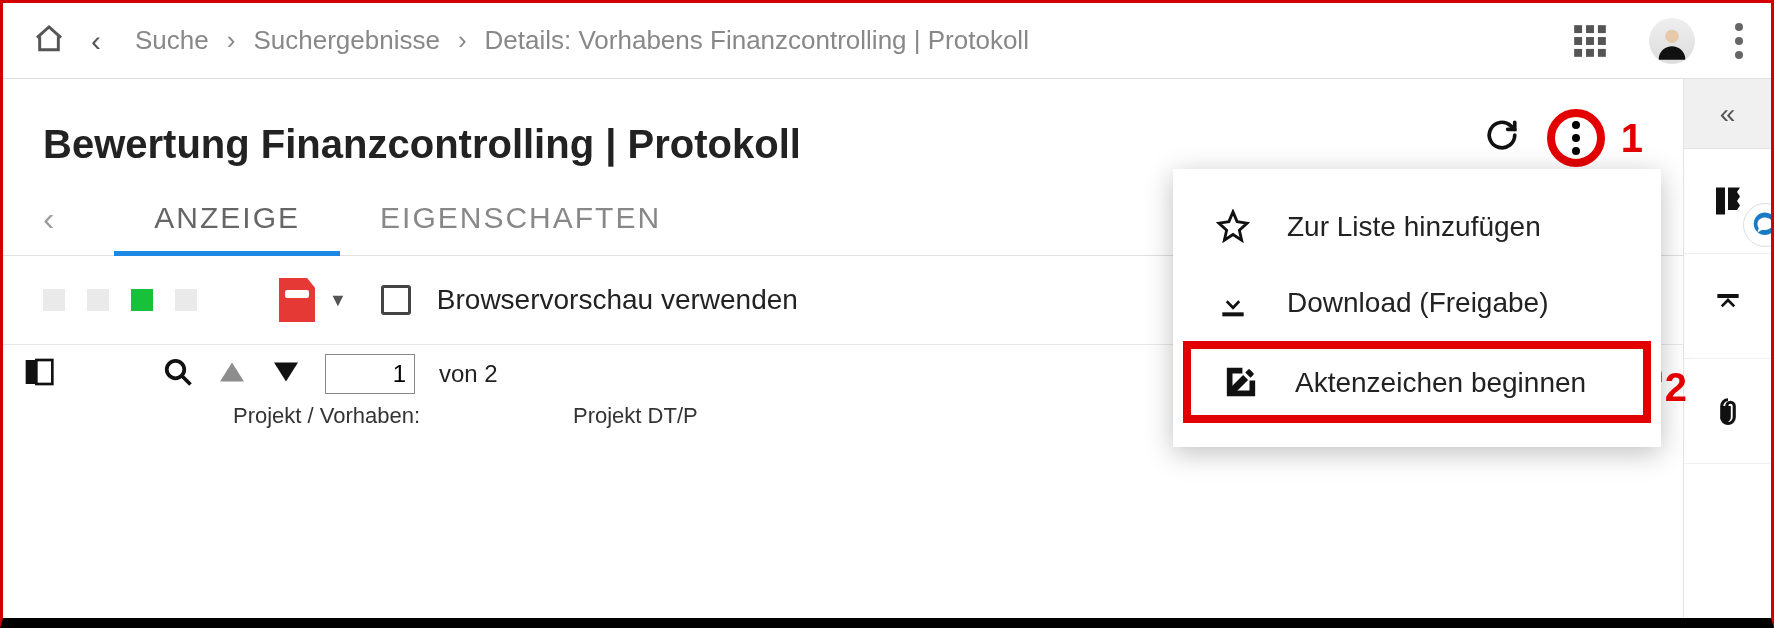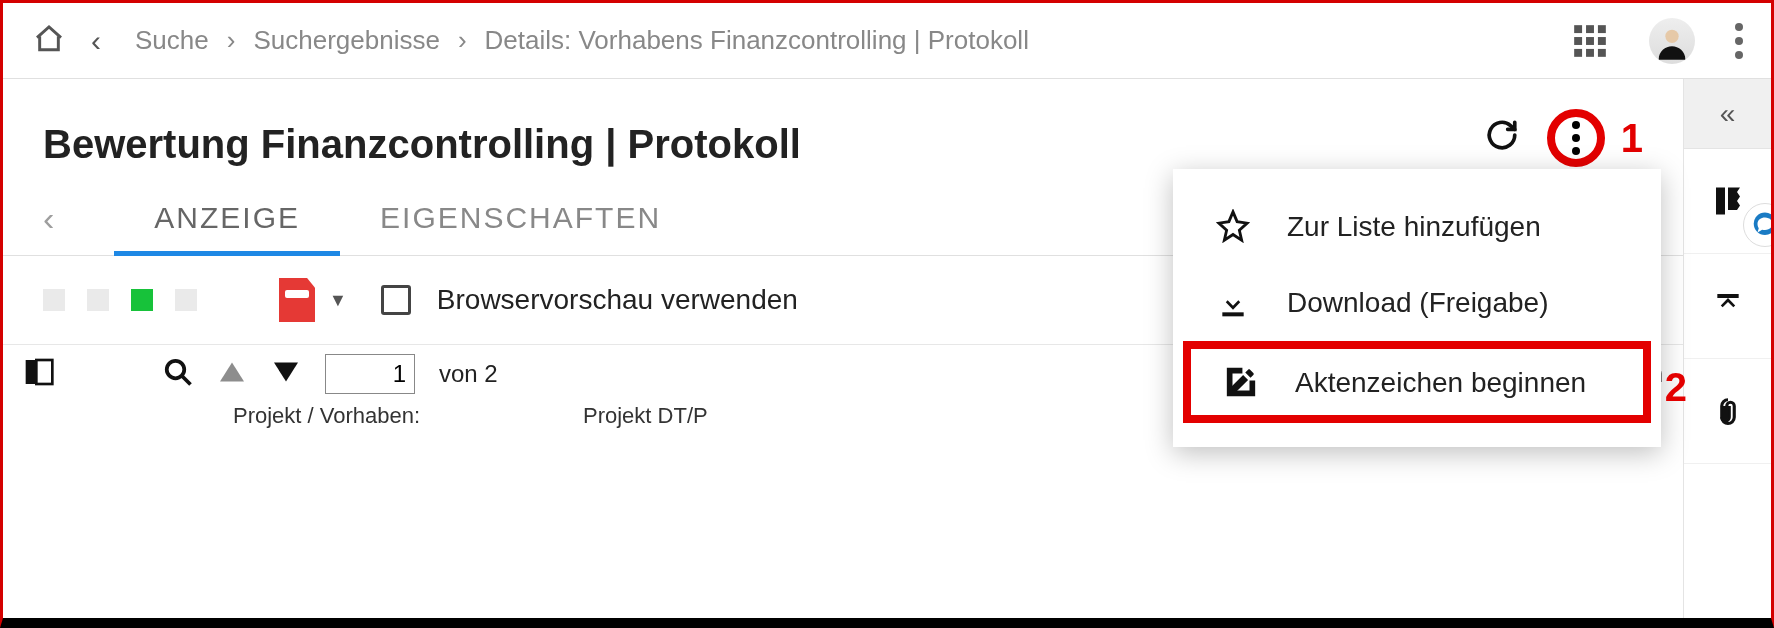--- a/index.html
+++ b/index.html
@@ -40,21 +40,21 @@
   .pdf-ico:after{content:"";position:absolute;top:12px;left:6px;right:6px;height:8px;background:#fff;border-radius:2px}
   .dd{color:#555;font-size:18px;margin-left:-6px}
   .chk{width:30px;height:30px;border:3px solid #444;border-radius:3px;margin-left:14px}
   .tb-label{font-size:28px;color:#222;margin-left:6px}
   .viewer-bar{display:flex;align-items:center;padding:6px 20px 6px 20px;gap:24px;border-top:1px solid #e7e7e7}
   .vb-ico{color:#111}
   .page-in{width:90px;height:40px;border:1px solid #888;text-align:right;font-size:24px;padding:2px 8px}
   .vb-text{font-size:24px;color:#222}
   .spacer{flex:1}
   .meta{padding:0 0 0 230px;font-size:22px;color:#333}
-  .meta-row{display:flex;gap:10px;padding:1px 0}
+  .meta-row{display:flex;padding:1px 0}
   .meta-row .k{min-width:340px}
   .meta-row .v{}
   
   .menu{position:absolute;top:90px;right:22px;width:488px;background:#fff;box-shadow:0 6px 26px rgba(0,0,0,.25);z-index:50;padding:18px 0 24px 0}
   .menu-item{display:flex;align-items:flex-end;gap:34px;padding:22px 40px;font-size:28px;color:#222;cursor:pointer}
   .menu-item.boxed{border:8px solid #e30000;margin:0 10px;padding:16px 30px}
   .menu-ico{width:40px;display:flex;justify-content:center}
   .anno2{position:absolute;right:-4px;top:286px;color:#e30000;font-size:40px;font-weight:700;z-index:60}
   .bubble{position:absolute;right:-16px;top:200px;width:44px;height:44px;border-radius:50%;background:#fff;border:1px solid #ddd;display:flex;align-items:center;justify-content:center;z-index:5}
 </style>

